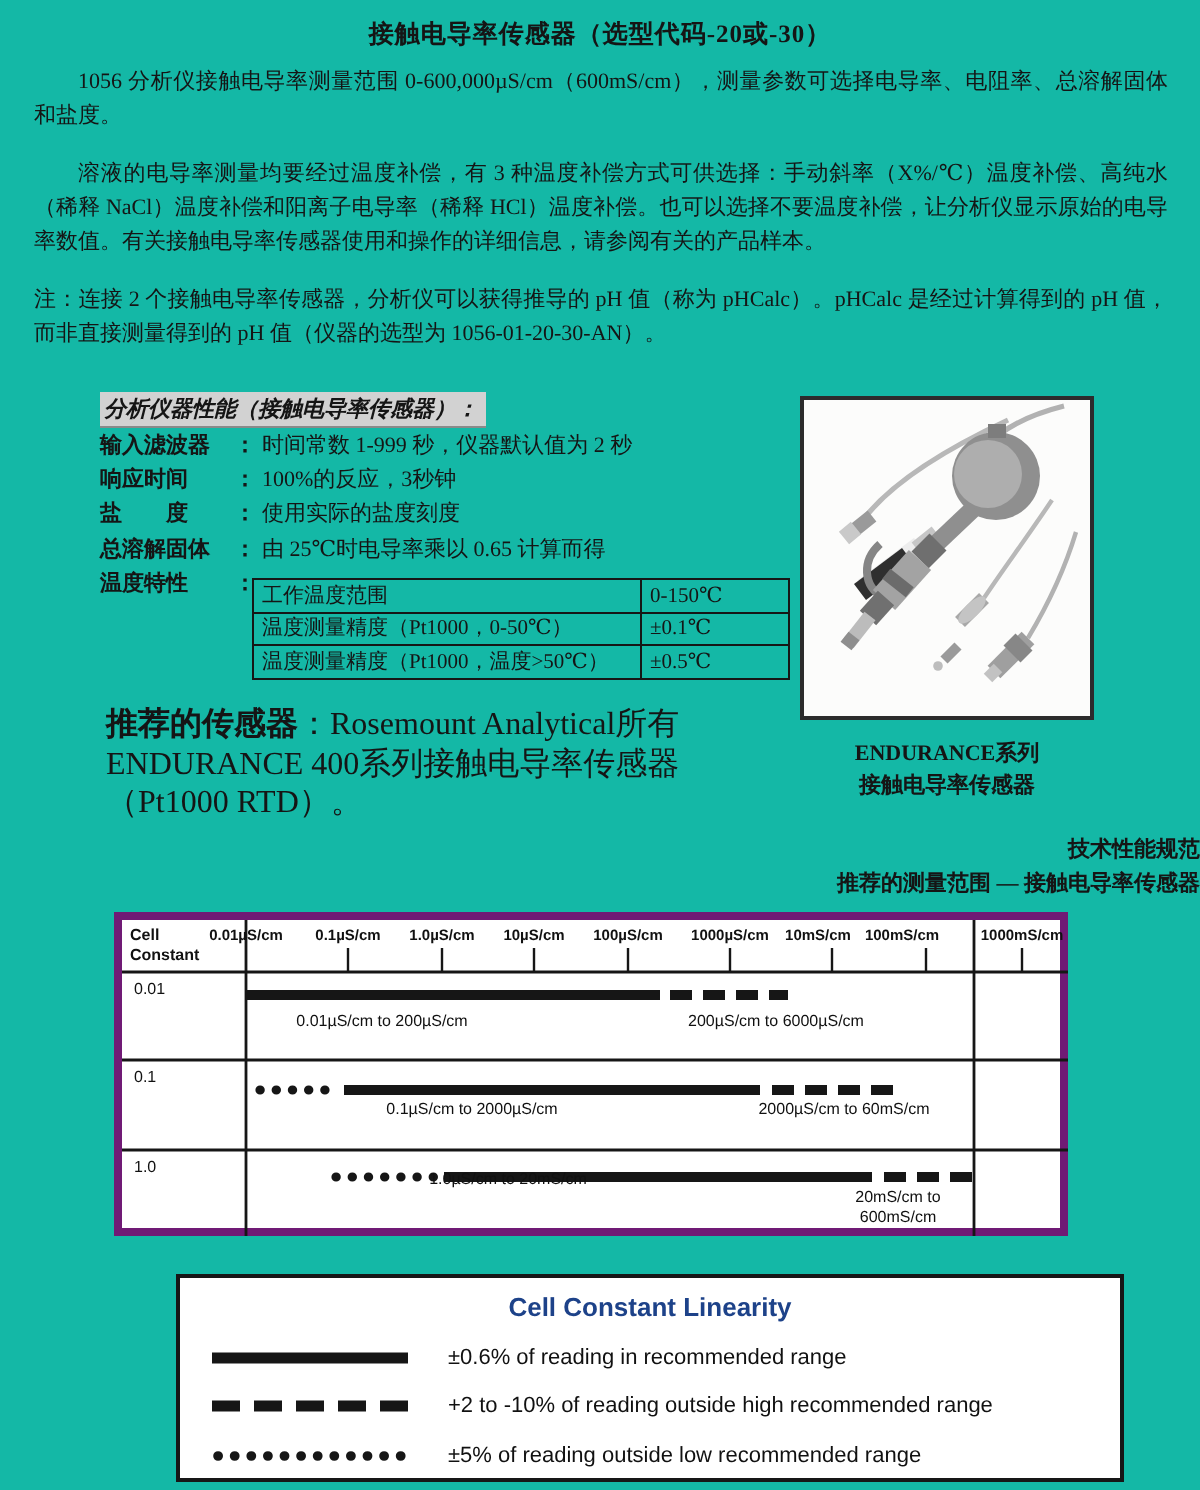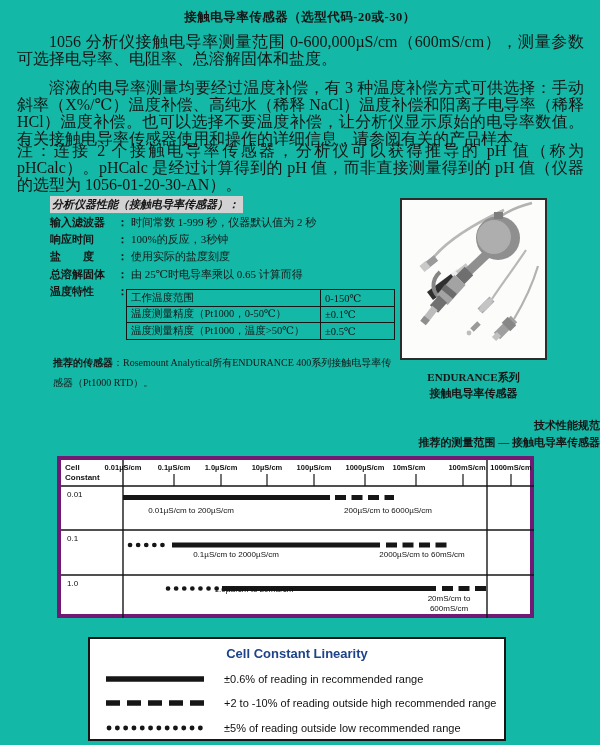--- a/index.html
+++ b/index.html
@@ -6,58 +6,58 @@
   html,body { background:#fff; }
   .page {
     position:relative; width:600px; height:745px; background:#14b8a6;
     font-family:"Liberation Serif","DejaVu Serif",serif; color:#151515;
     overflow:hidden;
   }
   .abs { position:absolute; }
 
   .doc-title { top:9px; left:0; width:600px; text-align:center; font-size:12.5px; font-weight:bold; letter-spacing:.5px; }
 
-  .para { left:17px; width:567px; font-size:16px; line-height:17px; text-align:justify; }
+  .para { left:17px; width:567px; font-size:11px; line-height:17px; text-align:justify; }
   .para.indent { text-indent:2em; }
   .p1 { top:33px; }
   .p2 { top:79px; }
   .note { top:142px; }
 
   .spec-header { left:50px; top:196px; font-size:11px; font-weight:bold; font-style:italic;
     background:#d2d2d2; padding:1px 4px 1px 2px; border-bottom:1px solid #8a8a8a; }
   .spec-list { left:50px; top:214px; width:345px; font-size:11px; }
   .spec-row { display:flex; height:17.2px; align-items:center; }
   .spec-label { display:inline-block; width:67px; font-weight:bold; white-space:pre; }
   .spec-colon { display:inline-block; width:14px; font-weight:bold; }
   .spec-value { white-space:nowrap; }
 
   table.temp { left:126px; top:289px; position:absolute; border-collapse:collapse; font-size:10.5px;padding-left:16px; }
   table.temp td { border:1px solid #161616; height:16.5px; padding:0 4px; white-space:nowrap; }
   table.temp td.c1 { width:194px; }
   table.temp td.c2 { width:74px; }
 
-  .recommend { left:53px; top:353px; width:340px; font-size:10px; line-height:19.5px; }
+  .recommend { left:53px; top:353px; width:340px; font-size:16px; line-height:19.5px; }
   .recommend b { font-weight:bold; }
 
   .figure-box { left:400px; top:198px; width:147px; height:162px; border:2px solid #2c2c2c; background:#fcfcfb; }
   .figure-caption { left:396px; top:369px; width:155px; text-align:center; font-weight:bold; font-size:11px; line-height:16px; }
 
   .chart-heading { left:0; top:417px; width:600px; text-align:right; font-weight:bold; font-size:11px; line-height:16.5px; }
 
   .chart { left:57px; top:456px; width:477px; height:162px; border:4px solid #701a75; background:#fff; }
   .chart .lbl { position:absolute; font-size:7.5px; font-weight:bold; white-space:nowrap;
     font-family:"Liberation Sans","DejaVu Sans",sans-serif; transform:translateX(-50%); top:3px; color:#111; }
   .chart .rowlbl { position:absolute; left:6px; font-size:8px; font-family:"Liberation Sans","DejaVu Sans",sans-serif; color:#111; }
   .chart .rangelbl { position:absolute; font-size:8px; font-family:"Liberation Sans","DejaVu Sans",sans-serif;
     white-space:nowrap; transform:translateX(-50%); color:#111; }
   .chart .rangelbl.two { text-align:center; line-height:9.5px; }
   .chart .corner { position:absolute; left:4px; top:3px; width:44px; font-size:8px; line-height:9.5px; font-weight:bold;
     font-family:"Liberation Sans","DejaVu Sans",sans-serif; color:#111; }
 
-  .legend { left:88px; top:637px; width:418px; height:104px; border:2px solid #161616; background:#fff;text-decoration:underline; }
+  .legend { left:88px; top:637px; width:474px; height:104px; border:2px solid #161616; background:#fff;text-decoration:underline; }
   .legend-title { position:absolute; top:7px; left:0; width:100%; text-align:center; font-size:13px; font-weight:bold;
     font-family:"Liberation Sans","DejaVu Sans",sans-serif; }
   .legend-row-text { position:absolute; left:134px; font-size:11px; white-space:nowrap;
     font-family:"Liberation Sans","DejaVu Sans",sans-serif; color:#111; }
   .legend-swatch { position:absolute; left:16px; width:98px; height:6px; }
 </style>
 </head>
 <body>
 
 <div class="page">
@@ -203,21 +203,21 @@
 
     <div class="corner">Cell Constant</div>
 
     <div class="lbl" style="left:62px;">0.01µS/cm</div>
     <div class="lbl" style="left:113px;">0.1µS/cm</div>
     <div class="lbl" style="left:160px;">1.0µS/cm</div>
     <div class="lbl" style="left:206px;">10µS/cm</div>
     <div class="lbl" style="left:253px;">100µS/cm</div>
     <div class="lbl" style="left:304px;">1000µS/cm</div>
     <div class="lbl" style="left:348px;">10mS/cm</div>
-    <div class="lbl" style="left:406px;">100mS/cm</div>
+    <div class="lbl" style="left:390px;">100mS/cm</div>
     <div class="lbl" style="left:450px;">1000mS/cm</div>
 
     <div class="rowlbl" style="top:30px;">0.01</div>
     <div class="rowlbl" style="top:74px;">0.1</div>
     <div class="rowlbl" style="top:119px;">1.0</div>
 
     <div class="rangelbl" style="left:130px; top:46px;">0.01µS/cm to 200µS/cm</div>
     <div class="rangelbl" style="left:327px; top:46px;">200µS/cm to 6000µS/cm</div>
     <div class="rangelbl" style="left:175px; top:90px;">0.1µS/cm to 2000µS/cm</div>
     <div class="rangelbl" style="left:361px; top:90px;">2000µS/cm to 60mS/cm</div>

